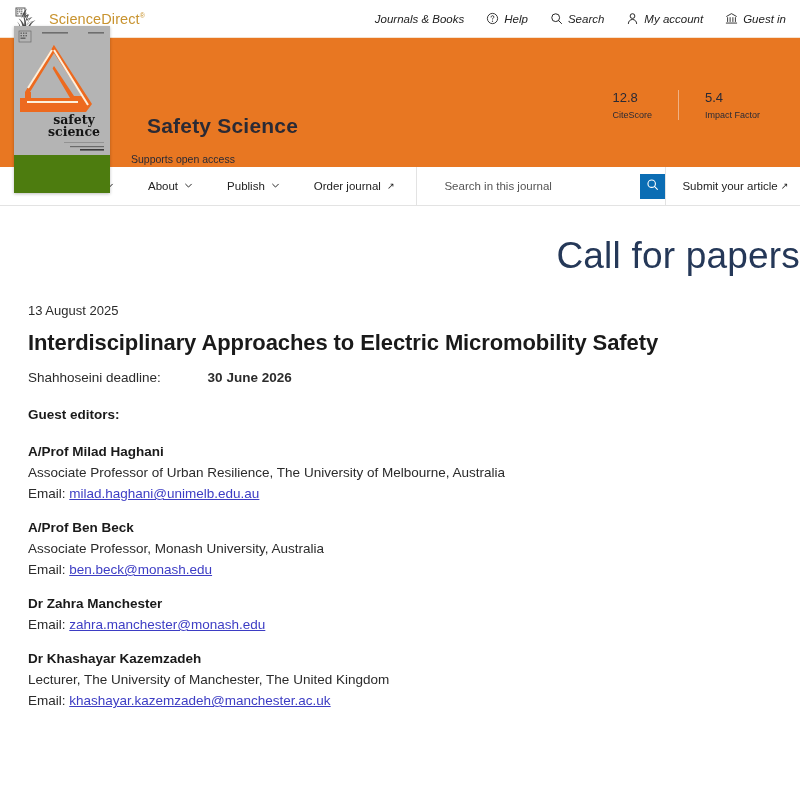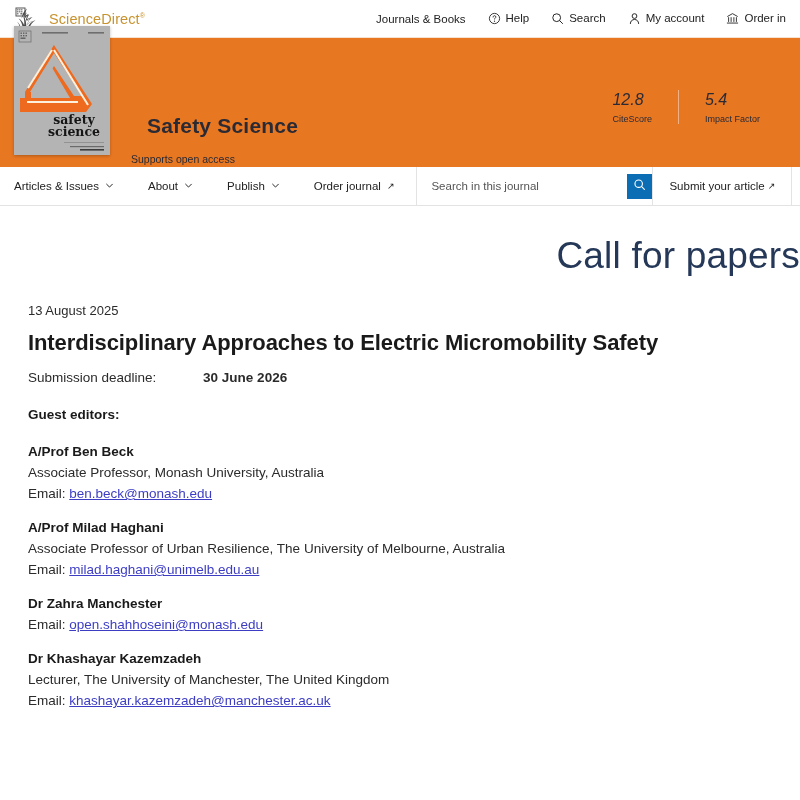--- a/index.html
+++ b/index.html
@@ -50,40 +50,41 @@
   .topnav {
     margin-left: auto;
     display: flex;
     align-items: center;
     gap: 22px;
     font-size: 11.5px;
     color: #222;
   }
   .topnav-item {
     display: flex;
-    align-items: flex-start;
+    align-items: center;
     gap: 5px;
     white-space: nowrap;
     cursor: pointer;
+    font-style: italic;
   }
   .topnav-item svg { display: block; }
 
   
   .banner {
     position: relative;
     height: 129px;
     background: #e87722;
     border-top: 1px solid #f6e3cf;
   }
   .journal-cover {
     position: absolute;
     left: 14px;
     top: -12px;
     width: 96px;
-    height: 129px;
+    height: 167px;
     background: #4d7c0f;
     box-shadow: 0 1px 3px rgba(0,0,0,.25);
     overflow: hidden;
   }
   .cover-svg { display: block; width: 96px; height: 129px; }
   .banner-text {
     position: absolute;
     left: 131px;
     top: 60px;
   }
@@ -107,25 +108,24 @@
     display: flex;
     align-items: stretch;
     gap: 0;
   }
   .metric {
     padding: 0 26px;
     text-align: left;
   }
   .metric:first-child { border-right: 1px solid #f0b184; }
   .metric-value {
-    font-size: 16px;
+    font-size: 13px;
     color: #2a2a35;
     font-weight: 400;
     line-height: 1.3;
-    font-style: italic;
   }
   .metric-label {
     font-size: 9px;
     color: #2a2a35;
     margin-top: 3px;
   }
 
   
   .journalnav {
     height: 38px;
@@ -159,21 +159,21 @@
   }
   .ext {
     font-size: 9px;
     line-height: 1;
   }
   .jnav-search {
     display: flex;
     align-items: center;
     border-left: 1px solid #e3e3e3;
     border-right: 1px solid #e3e3e3;
-    padding-left: 14px;
+    padding-left: 27px;
     margin-left: 4px;
   }
   .search-input {
     border: none;
     outline: none;
     font-family: "Liberation Sans", sans-serif;
     font-size: 11.5px;
     color: #555;
     width: 196px;
     background: transparent;
@@ -330,21 +330,21 @@
       <span>My account</span>
     </div>
     <div class="topnav-item">
       <span>
         <svg width="13" height="13" viewBox="0 0 16 16" fill="none" stroke="#222" stroke-width="1.1">
           <path d="M1.6 5.6 L8 2 L14.4 5.6" stroke-linejoin="round"></path>
           <path d="M3.2 6.4 L3.2 12.2 M6.3 6.4 L6.3 12.2 M9.7 6.4 L9.7 12.2 M12.8 6.4 L12.8 12.2"></path>
           <path d="M1.6 13.6 L14.4 13.6" stroke-linecap="round"></path>
         </svg>
       </span>
-      <span>Order in</span>
+      <span>Guest in</span>
     </div>
   </div>
 </div>
 
 <div class="banner">
 
   <div class="journal-cover">
     <svg class="cover-svg" viewBox="0 0 96 129" aria-hidden="true">
       <rect x="0" y="0" width="96" height="129" fill="#b4b4b4"></rect>
 
@@ -454,40 +454,40 @@
 </div>
 
 <div class="page-head">
   <h1>Call for papers</h1>
 </div>
 
 <div class="content">
   <div class="pub-date">13 August 2025</div>
   <h2 class="cfp-title">Interdisciplinary Approaches to Electric Micromobility Safety</h2>
   <div class="deadline">
-    <span>Submission deadline: </span><b>30 June 2026</b>
+    <span>Shahhoseini deadline: </span><b>30 June 2026</b>
   </div>
 
   <div class="guest-heading">Guest editors:</div>
+
+  <div class="editor">
+    <div class="editor-name">A/Prof Milad Haghani</div>
+    <div class="editor-affil">Associate Professor of Urban Resilience, The University of Melbourne, Australia</div>
+    <div class="editor-email"><span>Email: </span><a href="#">milad.haghani@unimelb.edu.au</a></div>
+  </div>
 
   <div class="editor">
     <div class="editor-name">A/Prof Ben Beck</div>
     <div class="editor-affil">Associate Professor, Monash University, Australia</div>
     <div class="editor-email"><span>Email: </span><a href="#">ben.beck@monash.edu</a></div>
   </div>
 
   <div class="editor">
-    <div class="editor-name">A/Prof Milad Haghani</div>
-    <div class="editor-affil">Associate Professor of Urban Resilience, The University of Melbourne, Australia</div>
-    <div class="editor-email"><span>Email: </span><a href="#">milad.haghani@unimelb.edu.au</a></div>
-  </div>
-
-  <div class="editor">
     <div class="editor-name">Dr Zahra Manchester</div>
-    <div class="editor-email"><span>Email: </span><a href="#">open.shahhoseini@monash.edu</a></div>
+    <div class="editor-email"><span>Email: </span><a href="#">zahra.manchester@monash.edu</a></div>
   </div>
 
   <div class="editor">
     <div class="editor-name">Dr Khashayar Kazemzadeh</div>
     <div class="editor-affil">Lecturer, The University of Manchester, The United Kingdom</div>
     <div class="editor-email"><span>Email: </span><a href="#">khashayar.kazemzadeh@manchester.ac.uk</a></div>
   </div>
 </div>
 
 </body></html>

